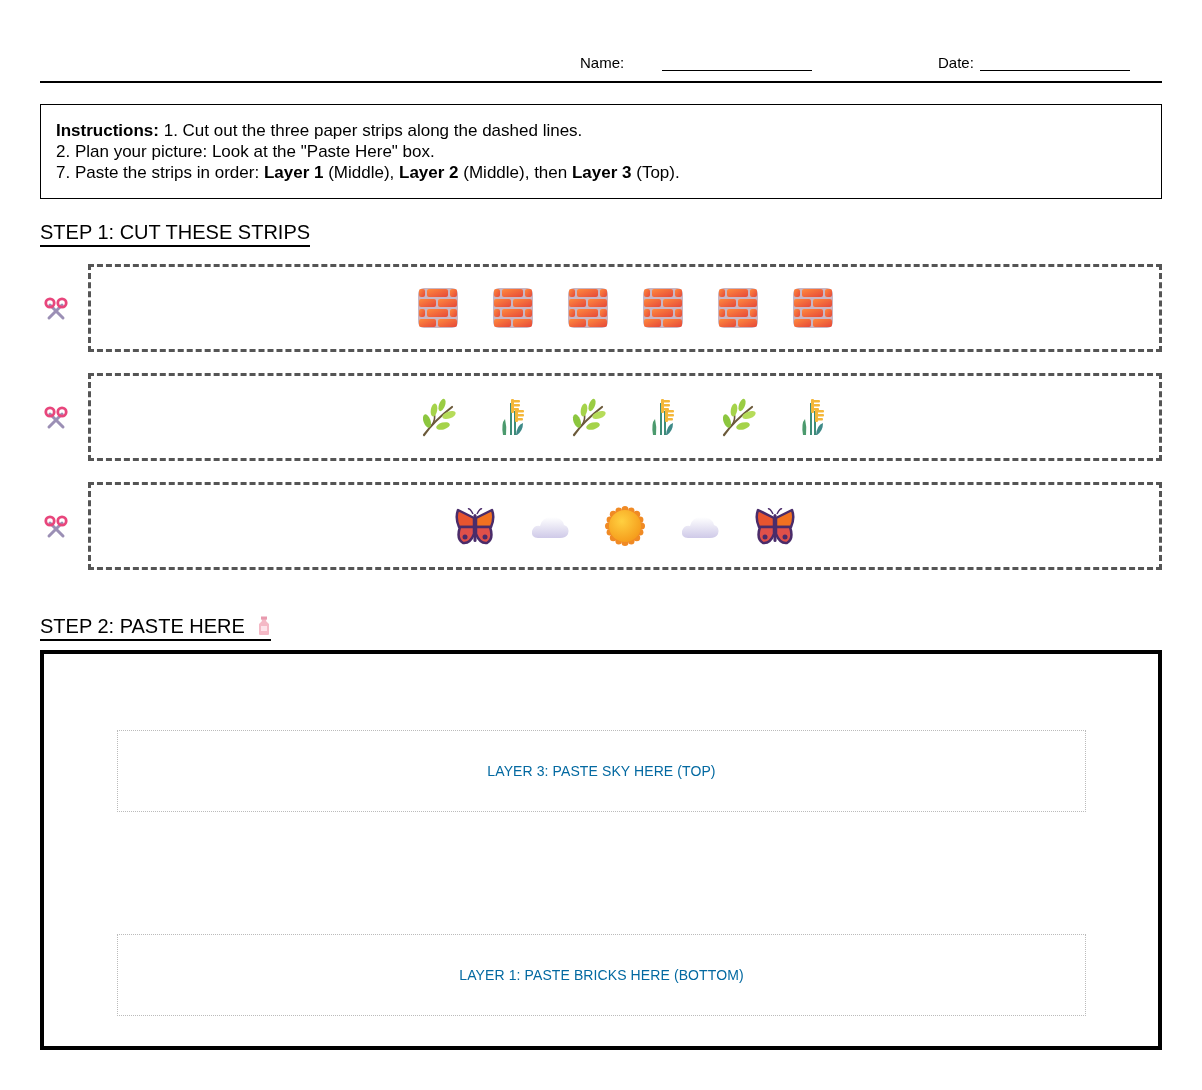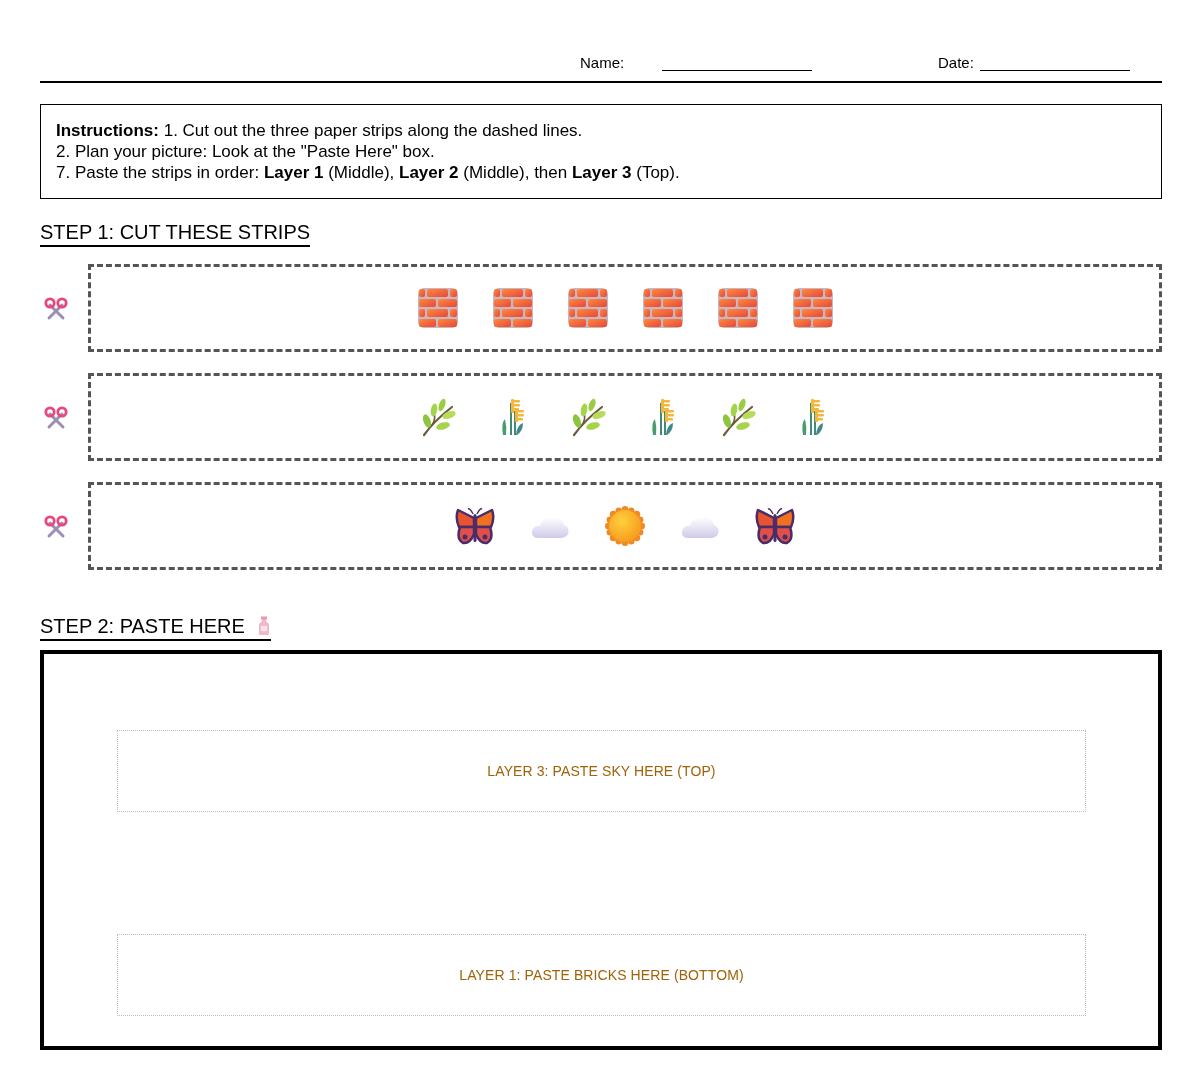--- a/index.html
+++ b/index.html
@@ -53,21 +53,21 @@
     .row3 .strip { gap: 35px; }
 
     .paste-box {
       position: absolute; left: 40px; top: 650px; width: 1122px; height: 400px;
       border: 4px solid #000;
     }
     .layer {
       position: absolute; left: 73px; width: 969px; height: 82px;
       border: 1px dotted #bbb;
       display: flex; align-items: center; justify-content: center;
-      color: #a16207; font-size: 14px; letter-spacing: 0.1px;
+      color: #0369a1; font-size: 14px; letter-spacing: 0.1px;
     }
     .layer3 { top: 76px; }
     .layer2 { top: 178px; }
     .layer1 { top: 280px; }
   </style>
 </head>
 <body>
 
 <svg width="0" height="0" style="position:absolute">
   <defs>

